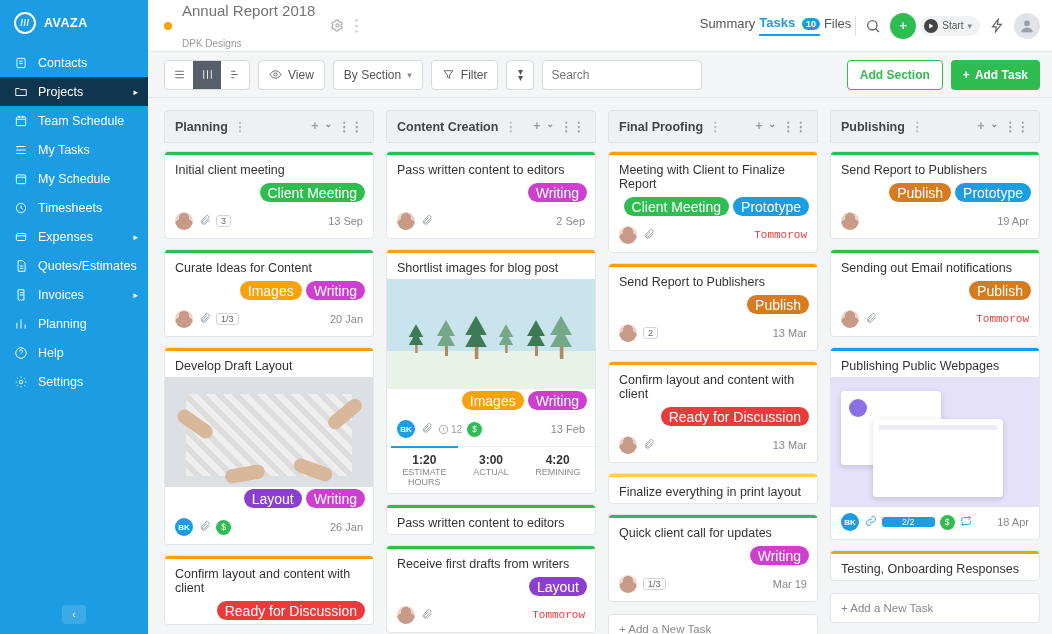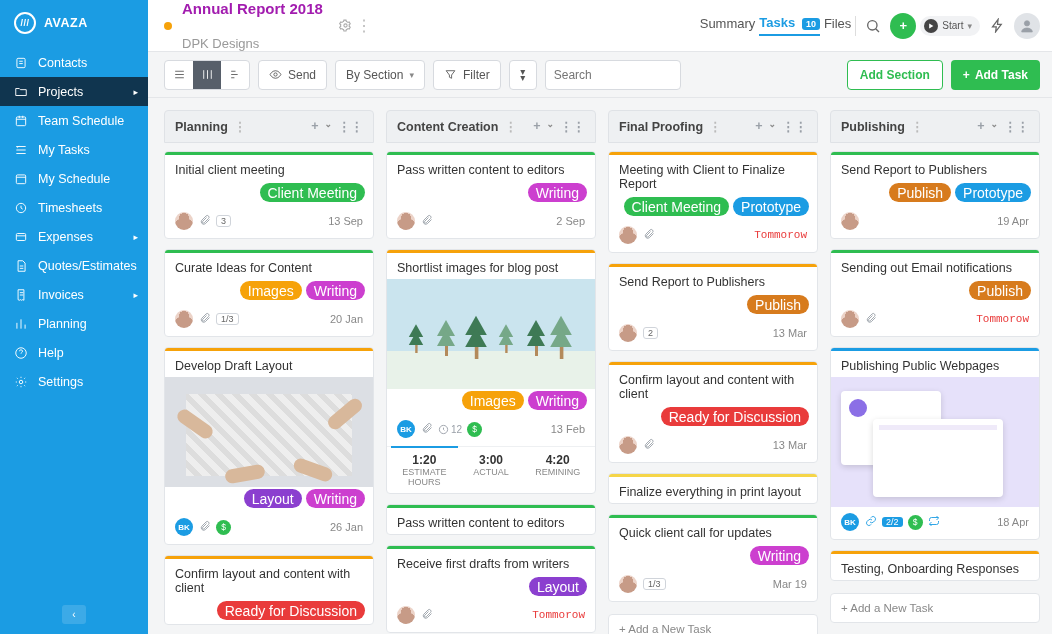--- a/index.html
+++ b/index.html
@@ -21,27 +21,27 @@
   #collapse-tab{margin-top:auto;padding:10px;display:flex;justify-content:center;}
   #collapse-tab .btn{font-size:10px;padding:4px 10px;background:rgba(255,255,255,.15);border-radius:3px;}
 
   
   #main { flex:1; display:flex; flex-direction:column; background:#F4F5F6; }
 
   
   #topbar { height:52px; background:#fff; display:flex; align-items:center; padding:0 16px;
     border-bottom:1px solid #e4e6e9; gap:10px;}
   .orange-dot{width:8px;height:8px;background:#f6a20a;border-radius:50%;}
-  #proj-title{font-size:15px;font-weight:700;color:#a21caf;}
-  #proj-sub{font-size:13px;color:#999;margin-top:19px;}
+  #proj-title{font-size:15px;font-weight:400;color:#737373;}
+  #proj-sub{font-size:10px;color:#999;margin-top:19px;}
   #topbar-right{margin-left:auto;display:flex;align-items:center;gap:4px;font-size:13px;}
   .top-tab{color:#555;cursor:pointer;padding-bottom:4px;}
   .top-tab.active{color:#1b9ce3;border-bottom:2px solid #1b9ce3;font-weight:600;}
   .count-pill{background:#999;color:#fff;border-radius:3px;font-size:9px;padding:1px 4px;margin-left:3px;}
-  .top-tab.active .count-pill{background:#1b9ce3;}
+  .top-tab.active .count-pill{background:#1b9ce3;border-radius:6px;}
   .vr{width:1px;height:20px;background:#ddd;}
   .icon-btn{width:26px;height:26px;border-radius:50%;display:flex;align-items:center;
     justify-content:center;color:#666;cursor:pointer;}
   .plus-circle{background:#2fbd51;color:#fff;font-weight:700;}
   .start-pill{background:#f1f2f4;border-radius:12px;padding:3px 8px 3px 4px;display:flex;
     align-items:center;gap:4px;font-size:10px;color:#555;cursor:pointer;}
   .start-pill .play{width:14px;height:14px;border-radius:50%;background:#444;display:flex;
     align-items:center;justify-content:center;}
   .start-pill .play svg{width:6px;height:6px;fill:#fff;}
   .avatar-circ{width:26px;height:26px;border-radius:50%;background:#e0e3e7;
@@ -50,21 +50,21 @@
   
   #toolbar{height:46px;display:flex;align-items:center;padding:0 16px;gap:8px;border-bottom:1px solid #e4e6e9;background:#F4F5F6;}
   .seg-group{display:flex;border:1px solid #d7dadf;border-radius:4px;overflow:hidden;background:#fff;}
   .seg{width:28px;height:28px;display:flex;align-items:center;justify-content:center;cursor:pointer;}
   .seg.active{background:#575f6a;color:#fff;}
   .seg svg,.tool-btn svg{width:13px;height:13px;stroke:#555;fill:none;stroke-width:1.6;}
   .seg.active svg{stroke:#fff;}
   .tool-btn{border:1px solid #d7dadf;background:#fff;height:30px;border-radius:4px;
     padding:0 10px;display:flex;align-items:center;gap:6px;font-size:12px;color:#555;cursor:pointer;}
   .search-box{border:1px solid #d7dadf;border-radius:4px;background:#fff;display:flex;
-    align-items:center;padding:0 8px;height:30px;width:136px;}
+    align-items:center;padding:0 8px;height:30px;width:160px;}
   .search-box input{border:0;outline:0;flex:1;font-size:12px;background:transparent;}
   .spacer{flex:1;}
   .add-section{border:1px solid #2fbd51;color:#2fbd51;height:30px;padding:0 12px;border-radius:4px;
     font-size:12px;font-weight:600;display:flex;align-items:center;gap:5px;cursor:pointer;background:#fff;}
   .add-task{background:#2fbd51;color:#fff;height:30px;padding:0 12px;border-radius:4px;
     font-size:12px;font-weight:600;display:flex;align-items:center;gap:5px;cursor:pointer;}
 
   
   #board{flex:1;overflow:auto;display:flex;gap:12px;padding:12px 16px;}
   .column{width:210px;flex:0 0 210px;display:flex;flex-direction:column;}
@@ -116,21 +116,21 @@
   .time-row{display:flex;border-top:1px solid #eef0f2;padding:6px 4px;font-size:9px;
     text-align:center;color:#888;}
   .time-cell{flex:1;}
   .time-cell .v{font-size:12px;color:#333;font-weight:600;}
   .time-cell:first-child{border-top:2px solid #1b9ce3;margin-top:-7px;padding-top:5px;}
 
   .add-card-row{margin-top:2px;background:#fff;border:1px solid #e2e5e9;border-radius:4px;
     padding:8px 10px;font-size:11.5px;color:#888;cursor:pointer;}
   .foot-icons{display:flex;align-items:center;gap:5px;color:#9aa0a8;}
   .link-icon svg,.repeat-icon svg{width:12px;height:12px;stroke:#1b9ce3;fill:none;stroke-width:1.8;}
-  .chip-blue{background:#1b9ce3;color:#fff;border-radius:3px;padding:0 4px;font-size:9px;}
+  .chip-blue{background:#1b9ce3;color:#fff;border-radius:3px;padding:0 20px;font-size:9px;}
   .gear-dots{display:flex;gap:4px;color:#bbb;align-items:center;}
   .caret{font-size:9px;color:#888;}
 </style>
 </head>
 <body>
 
 <aside id="sidebar">
   <div id="logo">
     <span class="disc">///</span>
     <span>AVAZA</span>
@@ -298,21 +298,21 @@
             <path d="M4 6h8M4 12h12M4 18h6"></path>
           </svg>
         </span>
     </div>
 
     <div class="tool-btn">
       <svg viewBox="0 0 24 24">
           <path d="M2 12s3.5-7 10-7 10 7 10 7-3.5 7-10 7S2 12 2 12z"></path>
           <circle cx="12" cy="12" r="3"></circle>
         </svg>
-      <span>Send</span>
+      <span>View</span>
     </div>
     <div class="tool-btn" style="width:90px;">
       <span>By Section</span>
       <span class="caret" style="margin-left:auto">▾</span>
     </div>
     <div class="tool-btn">
       <svg viewBox="0 0 24 24">
           <path d="M4 5h16l-6 8v6l-4-2v-4z"></path>
         </svg>
       <span>Filter</span>

